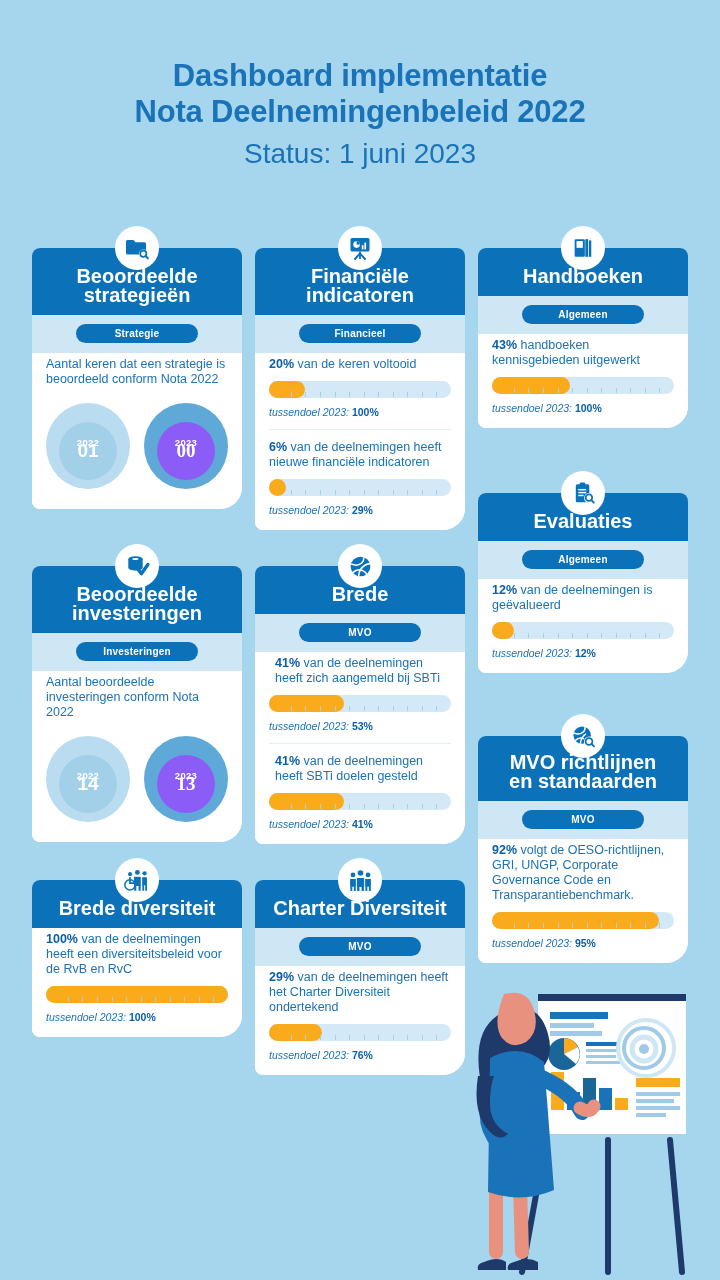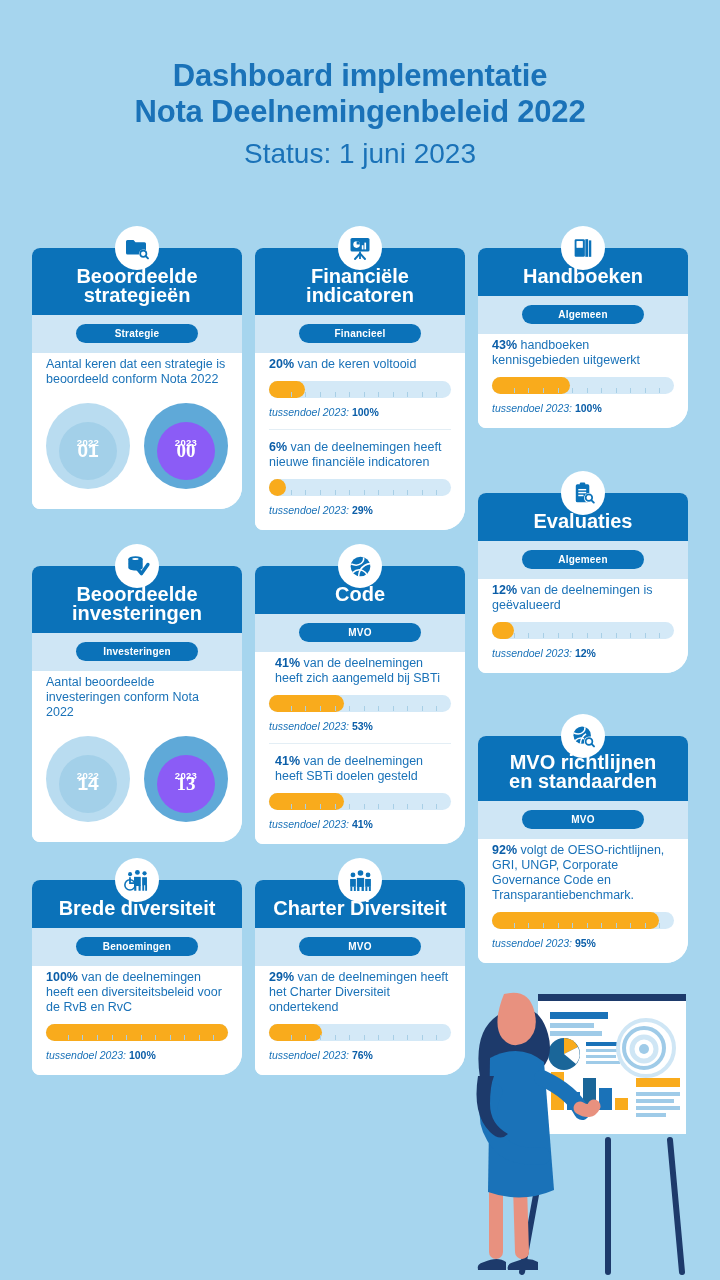--- a/index.html
+++ b/index.html
@@ -339,21 +339,21 @@
 
   <div class="card" style="left:255px; top:566px;">
     <div class="card-icon">
       <svg width="27" height="27" viewBox="0 0 28 28">
         <circle cx="14" cy="14" r="10.2" fill="#0b72b9"></circle>
         <path d="M4.4 11.5c4 1.6 7.6 1.4 10.2-.6 2.2-1.7 3-4.2 2.6-6.3" fill="none" stroke="#fff" stroke-width="1.6"></path>
         <path d="M6 20.4c3.2-3 7-3.6 10.3-2.1 2.4 1.1 4 3 4.7 4.6" fill="none" stroke="#fff" stroke-width="1.6"></path>
         <path d="M12 24.1c.3-5 2.6-9 6.6-11.4 1.8-1.1 3.7-1.6 5.4-1.7" fill="none" stroke="#fff" stroke-width="1.6"></path>
       </svg>
     </div>
-    <div class="card-head">Code</div>
+    <div class="card-head">Brede</div>
     <div class="card-tagband">
       <span class="tag">MVO</span>
     </div>
     <div class="card-body">
       <div class="metric-text indent">
         <b>41%</b><span> van de deelnemingen heeft zich aangemeld bij SBTi</span>
       </div>
       <div class="bar-wrap">
         <div class="bar-track"></div>
         <div class="bar-fill" style="width: 41%;"></div>
@@ -455,23 +455,20 @@
         <path d="M10.6 19.3h2.2v5.2h-2.2zM15.1 19.3h2.2v5.2h-2.2z" fill="#0b72b9"></path>
         <circle cx="21.3" cy="6.6" r="2.2" fill="#0b72b9"></circle>
         <path d="M18.8 10.6h5v8.3h-5z" fill="#0b72b9"></path>
         <path d="M19 18.6h1.9v5.9H19zM22 18.6h1.9v5.9H22z" fill="#0b72b9"></path>
         <circle cx="6.3" cy="7.4" r="2.1" fill="#0b72b9"></circle>
         <circle cx="6.2" cy="18.6" r="5.3" fill="none" stroke="#0b72b9" stroke-width="1.6"></circle>
         <path d="M6.2 11.2v5.6h4.1" fill="none" stroke="#0b72b9" stroke-width="1.8" stroke-linecap="round"></path>
       </svg>
     </div>
     <div class="card-head">Brede diversiteit</div>
-    <div class="card-tagband">
-      <span class="tag">Benoemingen</span>
-    </div>
     <div class="card-body">
       <div class="metric-text">
         <b>100%</b><span> van de deelnemingen heeft een diversiteitsbeleid voor de RvB en RvC</span>
       </div>
       <div class="bar-wrap">
         <div class="bar-track"></div>
         <div class="bar-fill" style="width: 100%;"></div>
         <div class="bar-ticks">
             <i style="left: 12%;"></i>
             <i style="left: 20%;"></i>

